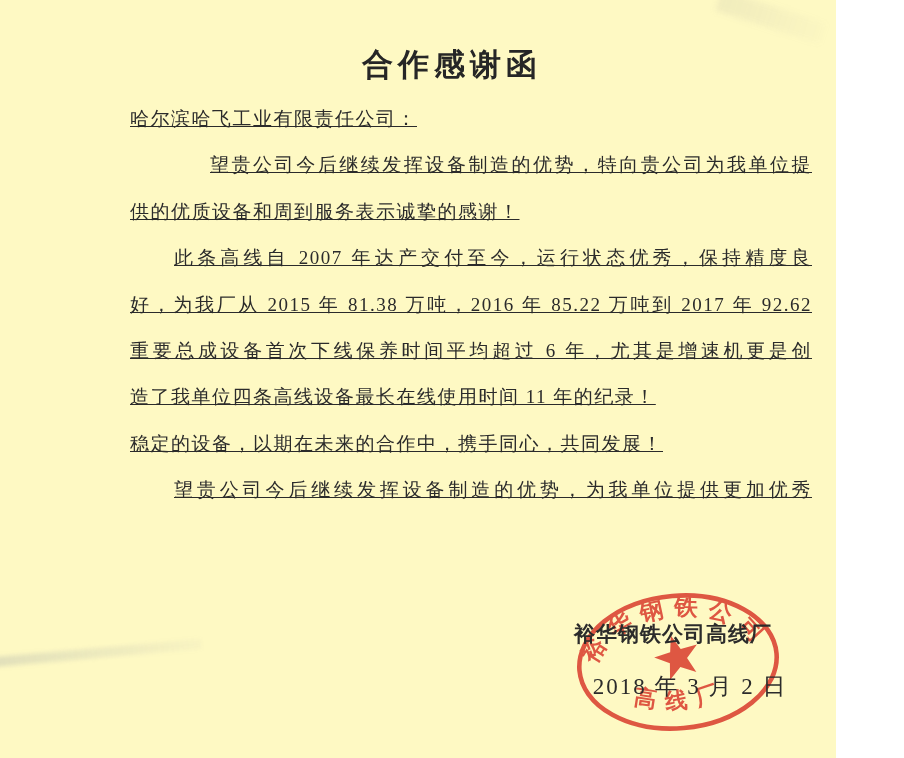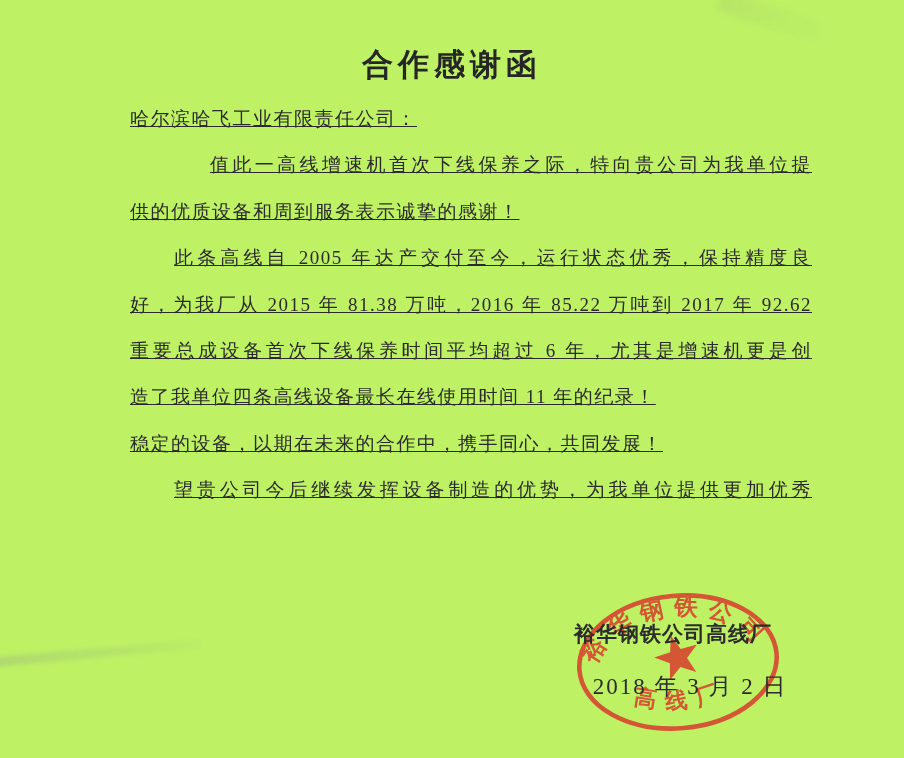--- a/index.html
+++ b/index.html
@@ -1,19 +1,19 @@
 <!DOCTYPE html>
 <html><head>
 <meta charset="utf-8">
 <style>
   html,body{margin:0;padding:0;background:#ffffff;}
   .page{
     position:relative;
-    width:904px;height:758px;
-    background:#bef264;
+    width:836px;height:758px;
+    background:#fef9c3;
     overflow:hidden;
     font-family:"Liberation Serif", serif;
     color:#2b2b2b;
   }
   .title{
     position:absolute;
     top:44px;left:0;width:904px;
     text-align:center;
     font-size:31px;
     font-weight:700;
@@ -88,23 +88,23 @@
 
 <div class="page">
 
   <div class="smudge-tr"></div>
   <div class="smudge-bl"></div>
 
   <h1 class="title">合作感谢函</h1>
 
   <div class="body-block">
     <div class="line">哈尔滨哈飞工业有限责任公司：</div>
-    <div class="line ind3 just">值此一高线增速机首次下线保养之际，特向贵公司为我单位提</div>
+    <div class="line ind3 just">望贵公司今后继续发挥设备制造的优势，特向贵公司为我单位提</div>
     <div class="line">供的优质设备和周到服务表示诚挚的感谢！</div>
-    <div class="line ind2 just">此条高线自 2005 年达产交付至今，运行状态优秀，保持精度良</div>
+    <div class="line ind2 just">此条高线自 2007 年达产交付至今，运行状态优秀，保持精度良</div>
     <div class="line just">好，为我厂从 2015 年 81.38 万吨，2016 年 85.22 万吨到 2017 年 92.62</div>
     <div class="line just">重要总成设备首次下线保养时间平均超过 6 年，尤其是增速机更是创</div>
     <div class="line">造了我单位四条高线设备最长在线使用时间 11 年的纪录！</div>
     <div class="line">稳定的设备，以期在未来的合作中，携手同心，共同发展！</div>
     <div class="line ind2 just">望贵公司今后继续发挥设备制造的优势，为我单位提供更加优秀</div>
   </div>
 
   <div class="sig-company">裕华钢铁公司高线厂</div>
   <div class="sig-date">2018 年 3 月 2 日</div>
 

